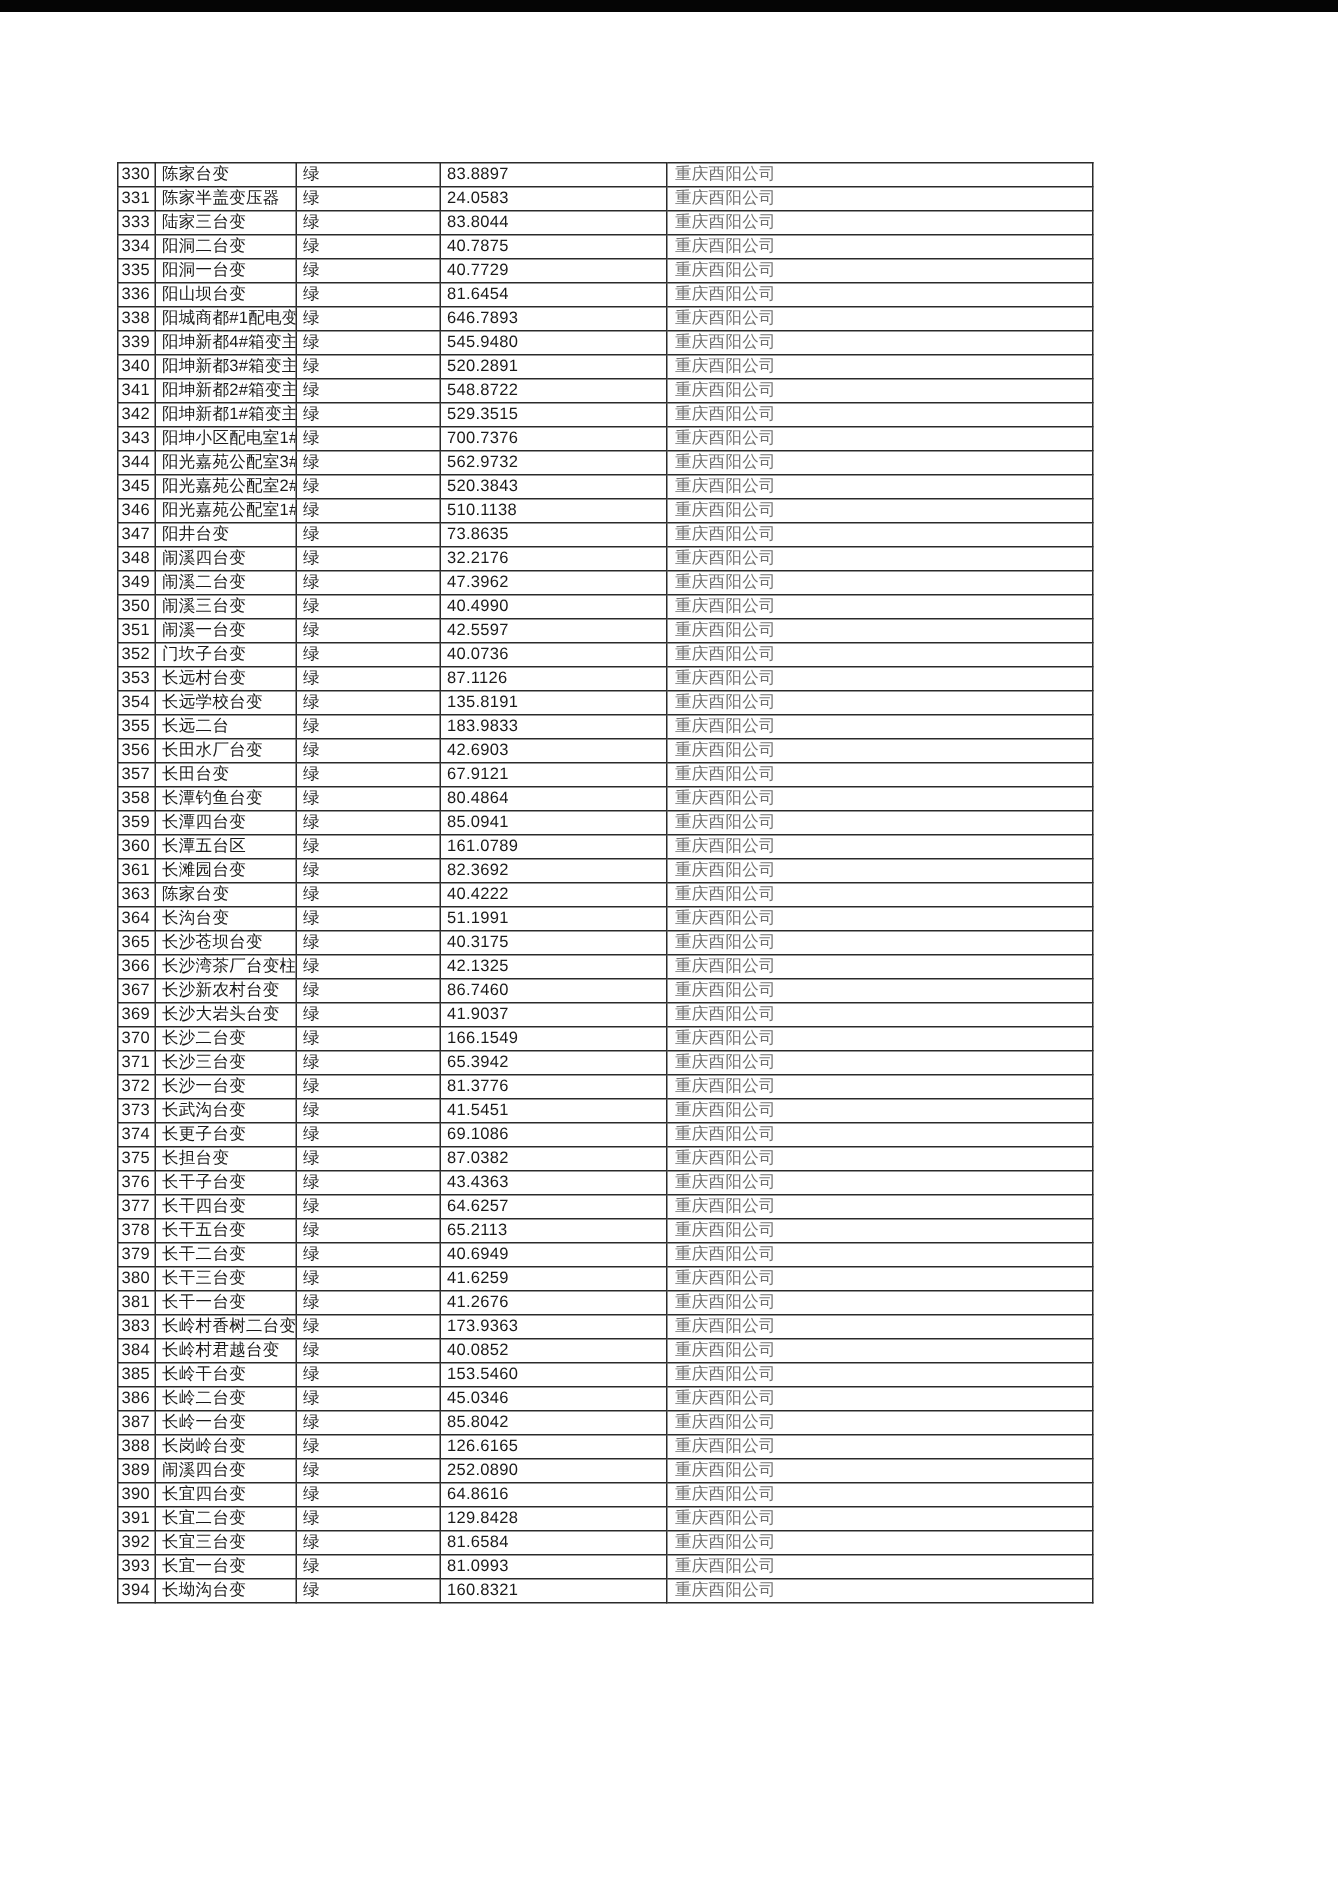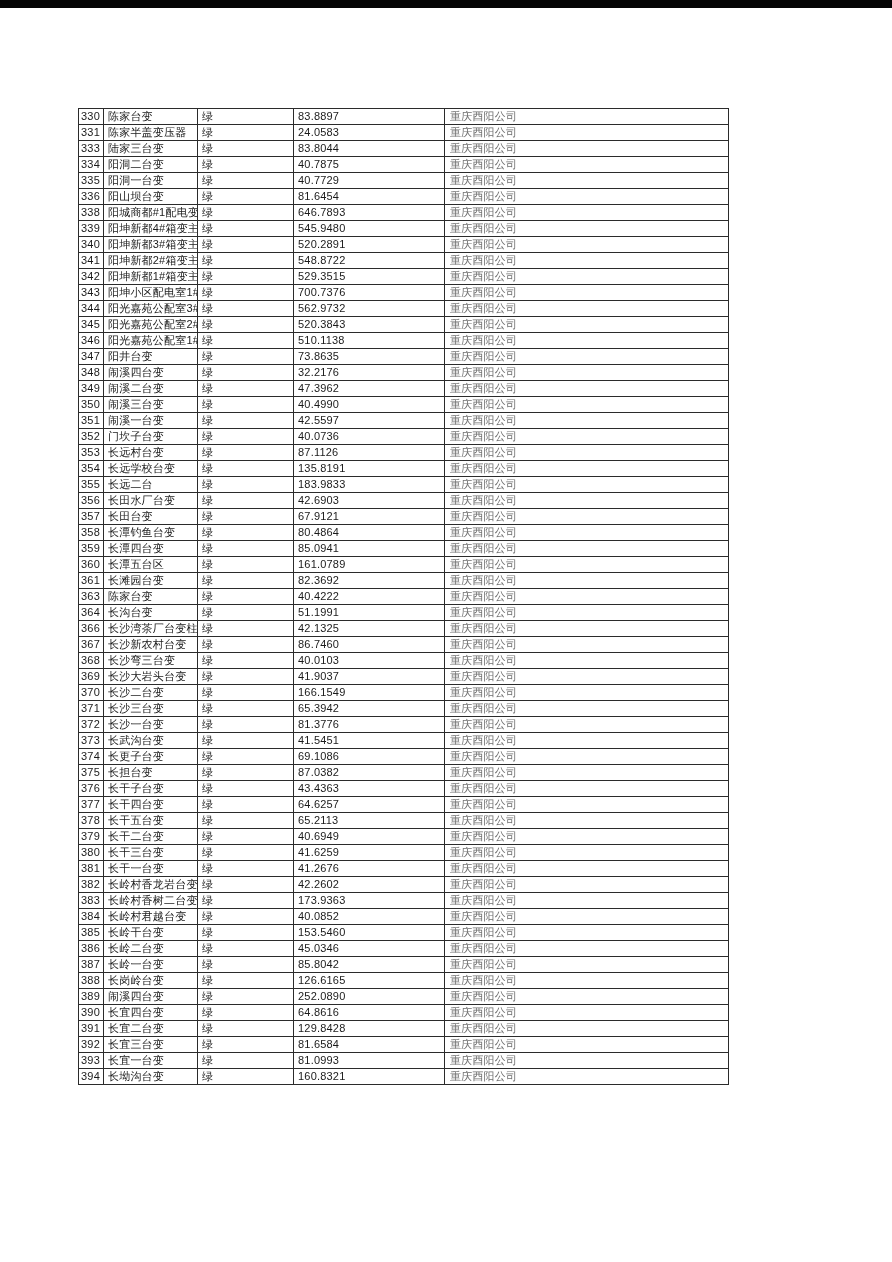--- a/index.html
+++ b/index.html
@@ -283,41 +283,41 @@
         <td class="c4">重庆酉阳公司</td>
       </tr>
       <tr>
         <td class="c0">364</td>
         <td class="c1">长沟台变</td>
         <td class="c2">绿</td>
         <td class="c3">51.1991</td>
         <td class="c4">重庆酉阳公司</td>
       </tr>
       <tr>
+        <td class="c0">365</td>
+        <td class="c1">长沙苍坝台变</td>
+        <td class="c2">绿</td>
+        <td class="c3">40.3175</td>
+        <td class="c4">重庆酉阳公司</td>
+      </tr>
+      <tr>
         <td class="c0">366</td>
         <td class="c1">长沙湾茶厂台变柱上变压器</td>
         <td class="c2">绿</td>
         <td class="c3">42.1325</td>
         <td class="c4">重庆酉阳公司</td>
       </tr>
       <tr>
         <td class="c0">367</td>
         <td class="c1">长沙新农村台变</td>
         <td class="c2">绿</td>
         <td class="c3">86.7460</td>
         <td class="c4">重庆酉阳公司</td>
       </tr>
       <tr>
-        <td class="c0">368</td>
-        <td class="c1">长沙弯三台变</td>
-        <td class="c2">绿</td>
-        <td class="c3">40.0103</td>
-        <td class="c4">重庆酉阳公司</td>
-      </tr>
-      <tr>
         <td class="c0">369</td>
         <td class="c1">长沙大岩头台变</td>
         <td class="c2">绿</td>
         <td class="c3">41.9037</td>
         <td class="c4">重庆酉阳公司</td>
       </tr>
       <tr>
         <td class="c0">370</td>
         <td class="c1">长沙二台变</td>
         <td class="c2">绿</td>
@@ -392,27 +392,20 @@
         <td class="c1">长干三台变</td>
         <td class="c2">绿</td>
         <td class="c3">41.6259</td>
         <td class="c4">重庆酉阳公司</td>
       </tr>
       <tr>
         <td class="c0">381</td>
         <td class="c1">长干一台变</td>
         <td class="c2">绿</td>
         <td class="c3">41.2676</td>
-        <td class="c4">重庆酉阳公司</td>
-      </tr>
-      <tr>
-        <td class="c0">382</td>
-        <td class="c1">长岭村香龙岩台变</td>
-        <td class="c2">绿</td>
-        <td class="c3">42.2602</td>
         <td class="c4">重庆酉阳公司</td>
       </tr>
       <tr>
         <td class="c0">383</td>
         <td class="c1">长岭村香树二台变</td>
         <td class="c2">绿</td>
         <td class="c3">173.9363</td>
         <td class="c4">重庆酉阳公司</td>
       </tr>
       <tr>

